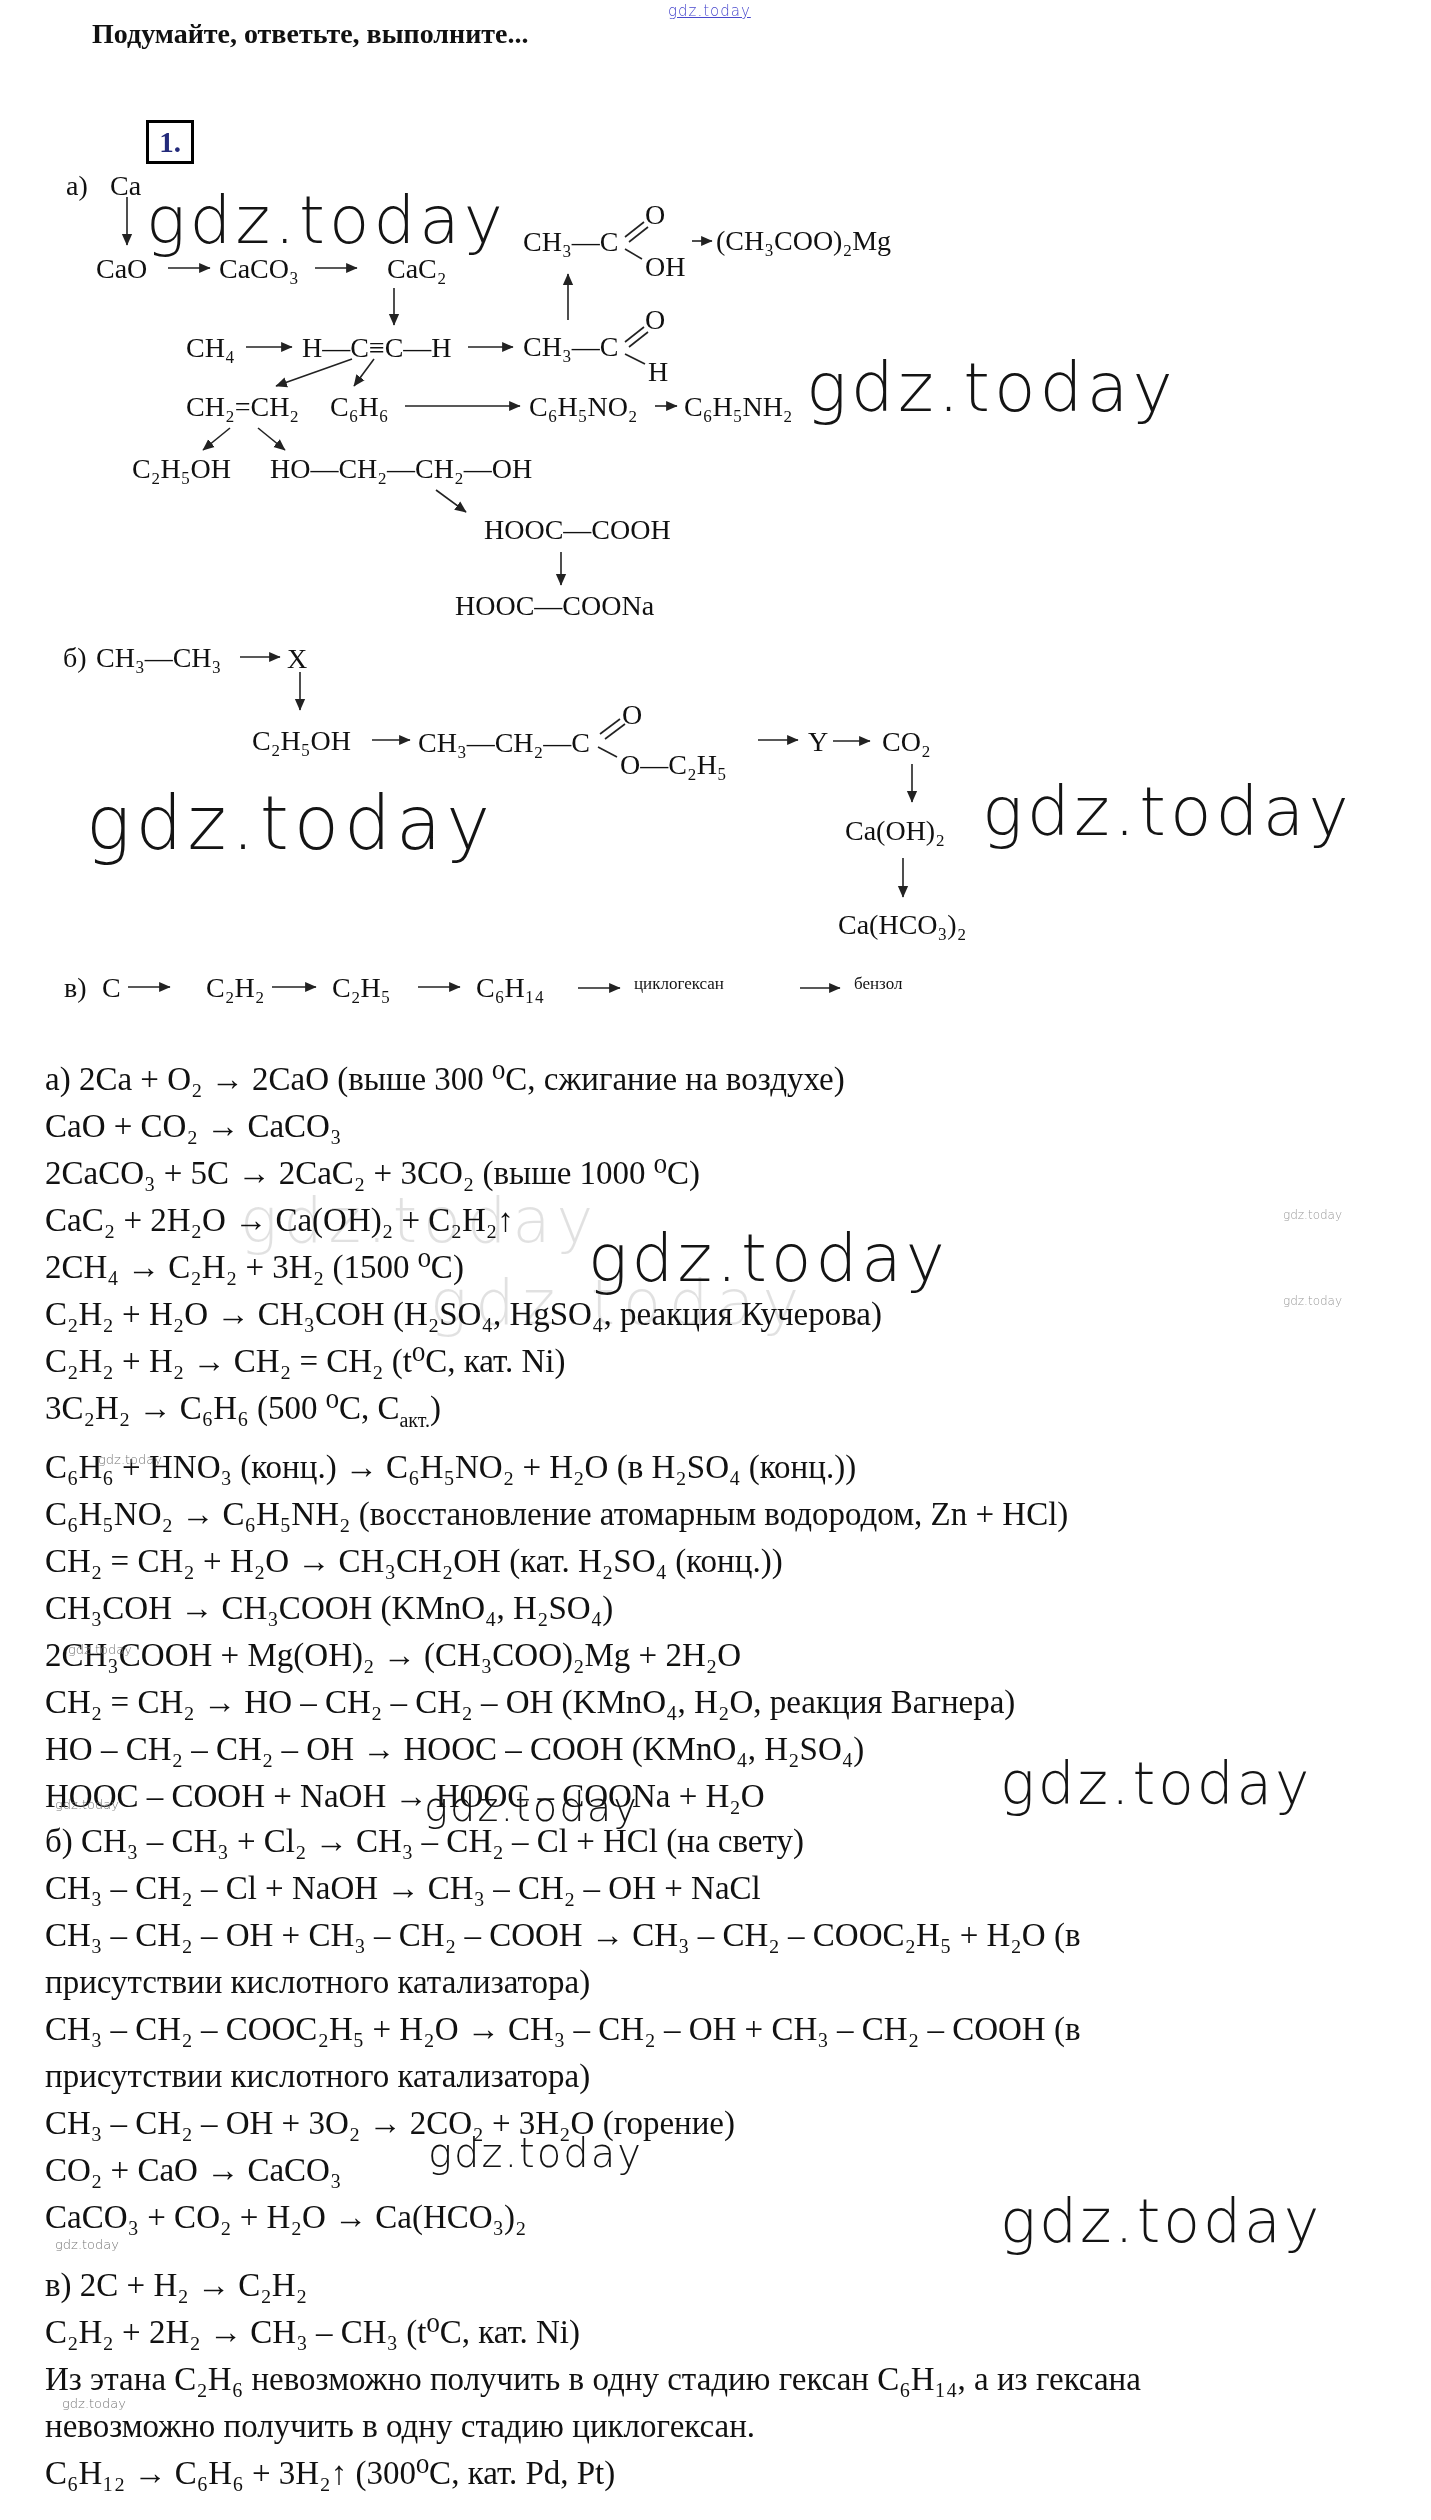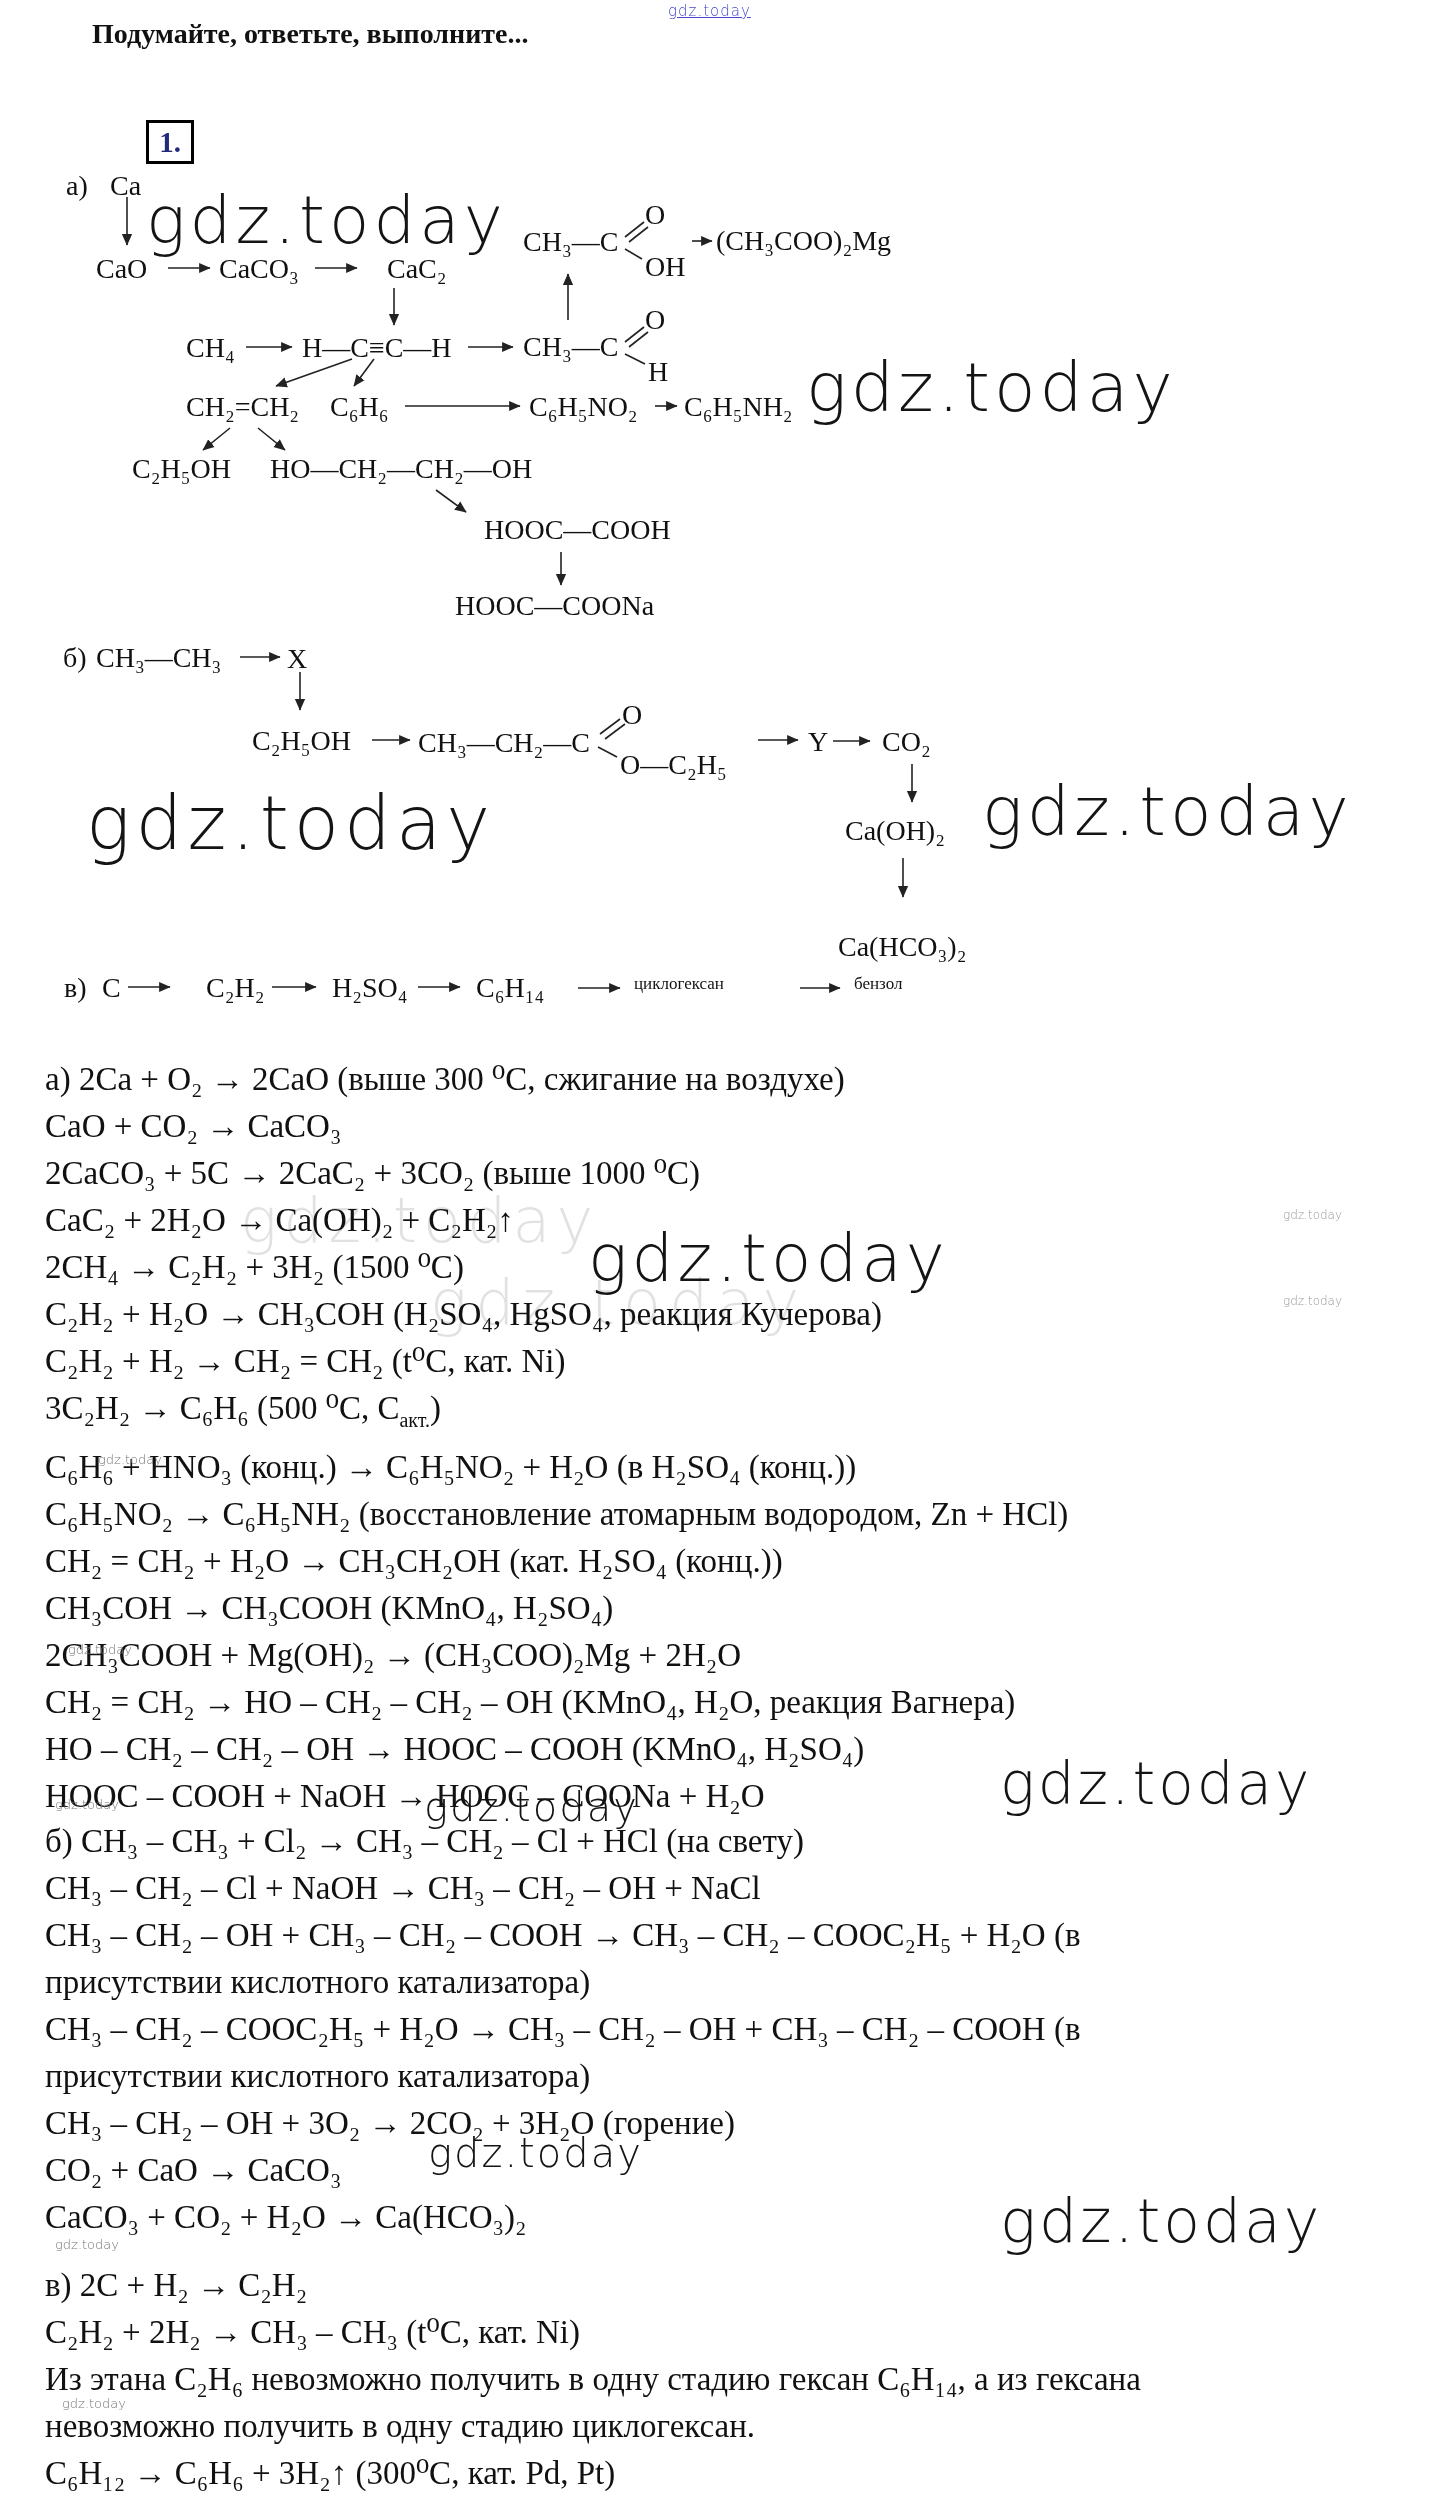--- a/index.html
+++ b/index.html
@@ -117,26 +117,26 @@
   <div class="abs f" style="left:63px;top:642px;">б)</div>
   <div class="abs f" style="left:96px;top:642px;">CH₃—CH₃</div>
   <div class="abs f" style="left:287px;top:643px;">X</div>
   <div class="abs f" style="left:252px;top:725px;">C₂H₅OH</div>
   <div class="abs f" style="left:418px;top:727px;">CH₃—CH₂—C</div>
   <div class="abs f" style="left:622px;top:699px;">O</div>
   <div class="abs f" style="left:620px;top:749px;">O—C₂H₅</div>
   <div class="abs f" style="left:808px;top:726px;">Y</div>
   <div class="abs f" style="left:882px;top:726px;text-align:center;">CO₂</div>
   <div class="abs f" style="left:845px;top:815px;">Ca(OH)₂</div>
-  <div class="abs f" style="left:838px;top:909px;margin-top:22px;">Ca(HCO₃)₂</div>
+  <div class="abs f" style="left:838px;top:909px;">Ca(HCO₃)₂</div>
 
   <div class="abs f" style="left:64px;top:972px;">в)</div>
   <div class="abs f" style="left:102px;top:972px;">C</div>
   <div class="abs f" style="left:186px;top:972px;margin-left:20px;">C₂H₂</div>
-  <div class="abs f" style="left:332px;top:972px;">H₂SO₄</div>
+  <div class="abs f" style="left:332px;top:972px;">C₂H₅</div>
   <div class="abs f" style="left:476px;top:972px;">C₆H₁₄</div>
   <div class="abs fcy" style="left:634px;top:974px;">циклогексан</div>
   <div class="abs fcy" style="left:854px;top:974px;">бензол</div>
 
   <div class="sol" style="top:1056px;">
     <div class="line">а) 2Ca + O₂ → 2CaO (выше 300 ⁰С, сжигание на воздухе)</div>
     <div class="line">CaO + CO₂ → CaCO₃</div>
     <div class="line">2CaCO₃ + 5C → 2CaC₂ + 3CO₂ (выше 1000 ⁰С)</div>
     <div class="line">CaC₂ + 2H₂O → Ca(OH)₂ + C₂H₂↑</div>
     <div class="line">2CH₄ → C₂H₂ + 3H₂ (1500 ⁰С)</div>

